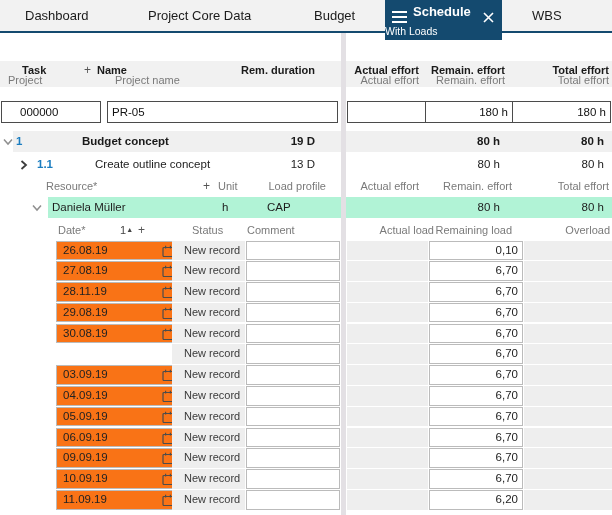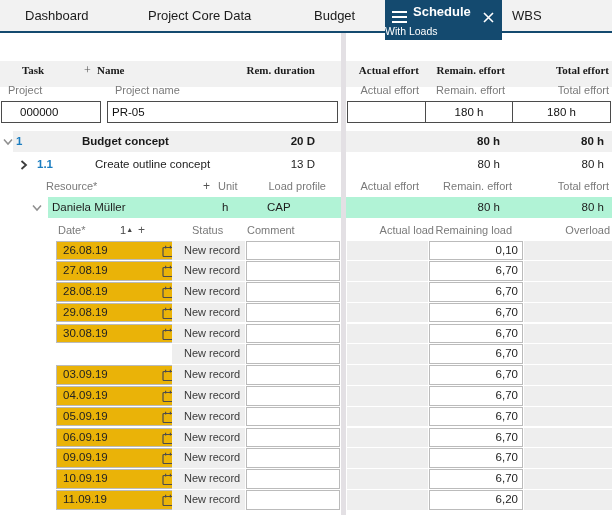--- a/index.html
+++ b/index.html
@@ -36,34 +36,34 @@
   
   .v-divider { position:absolute; left:341px; top:33px; width:5px; height:482px; background:#e3e0e4; z-index:50; }
 
   
   .row { position:absolute; left:0; width:612px; }
   .cell { position:absolute; white-space:nowrap; }
   .gray-hdr { font-size:11px; color:#7a7a7a; }
   .bold-hdr { font-size:11px; color:#1a1a1a; font-weight:bold; }
 
   
-  #header1 { top:61px; height:26px; background:#f1f1f1; line-height:18px;font-family:Liberation Serif, serif; }
-  #header2 { top:81px; height:18px; line-height:18px; }
+  #header1 { top:61px; height:26px; background:#f1f1f1; line-height:18px; }
+  #header2 { top:71px; height:18px; line-height:18px; }
 
   
   #projrow { top:101px; height:22px; }
   .inputbox {
     position:absolute; top:0; height:22px; border:1px solid #4b4b4b; background:#fff;
     font-size:11.5px; line-height:20px; padding:0 4px; color:#111;
   }
   .effort-group {
     position:absolute; left:347px; top:0; width:264px; height:22px;
     border:1px solid #4b4b4b; display:flex;
   }
-  .effort-cell { height:100%; font-size:11.5px; line-height:20px; padding:0 4px; text-align:center; color:#111; }
+  .effort-cell { height:100%; font-size:11.5px; line-height:20px; padding:0 4px; text-align:right; color:#111; }
   .effort-cell + .effort-cell { border-left:1px solid #4b4b4b; }
 
   
   #taskrow1 { top:131px; height:21px; line-height:21px; font-size:11.5px; font-weight:bold; color:#1a1a1a; }
   #taskrow1 .band { position:absolute; left:13px; right:0; top:0; height:21px; background:#f0f0f0; }
   #taskrow2 { top:154px; height:21px; line-height:21px; font-size:11.5px; color:#222; }
   .tasknum { color:#1b7dc0; font-weight:bold; }
 
   
   #reshdr { top:177px; height:18px; line-height:18px; }
@@ -71,40 +71,40 @@
   #resrow .band { position:absolute; left:48px; right:0; top:0; height:21px; background:#b1f3d6; }
 
   
   #loadhdr { top:221px; height:18px; line-height:18px; }
   .sort-tri { display:inline-block; font-size:7px; color:#444; vertical-align:2px; }
 
   
   #loadrows { position:absolute; left:0; top:240px; width:612px; }
   .load-row { position:relative; width:612px; height:20.8px; }
   .lr-cell { position:absolute; top:0.5px; height:19.5px; }
-  .date-box { left:56px; width:134px; border:1px solid #bbbbbb; background:#eab308;
+  .date-box { left:56px; width:134px; border:1px solid #bbbbbb; background:#f97316;
               font-size:11.5px; line-height:17.5px; padding-left:6px; color:#222; }
   .cal-wrap { position:absolute; right:15px; top:3px; }
   .status-cell { left:172px; width:73px; background:#eeeeee; font-size:11px; line-height:19.5px; padding-left:12px; color:#3a3a3a; }
   .comment-cell { left:246px; width:94px; border:1px solid #bbbbbb; background:#fff; }
   .aload-cell { left:347px; width:81px; background:#eeeeee; }
   .rload-cell { left:429px; width:94px; border:1px solid #bbbbbb; background:#fff;
                 font-size:11.5px; line-height:17.5px; text-align:right; padding-right:4px; color:#222; }
   .oload-cell { left:524px; width:88px; background:#eeeeee; }
 </style>
 </head>
 <body>
 
 <div id="app">
 
   <div class="tabbar"></div>
   <div class="tab-label" style="left:25px">Dashboard</div>
   <div class="tab-label" style="left:148px">Project Core Data</div>
   <div class="tab-label" style="left:314px">Budget</div>
-  <div class="tab-label" style="left:512px">WBS</div>
+  <div class="tab-label" style="left:532px">WBS</div>
   <div class="tab-underline"></div>
 
   <div class="active-tab">
     <div class="hamburger">
         <span></span>
         <span></span>
         <span></span>
       </div>
     <div class="active-tab-label">Schedule</div>
     <div class="close-x">
@@ -147,21 +147,21 @@
 
   <div class="row" id="taskrow1">
     <div class="band"></div>
     <span class="cell" style="left:3px; top:7px; line-height:0;">
       <svg width="10" height="8" viewBox="0 0 10 8">
           <polyline points="1,1.5 5,6 9,1.5" stroke="#8f8f8f" stroke-width="1.5" fill="none"></polyline>
         </svg>
     </span>
     <span class="cell tasknum" style="left:16px">1</span>
     <span class="cell" style="left:82px">Budget concept</span>
-    <span class="cell" style="right:297px">20 D</span>
+    <span class="cell" style="right:297px">19 D</span>
     <span class="cell" style="right:112px">80 h</span>
     <span class="cell" style="right:8px">80 h</span>
   </div>
 
   <div class="row" id="taskrow2">
     <span class="cell" style="left:20px; top:6px; line-height:0;">
       <svg width="8" height="10" viewBox="0 0 8 10">
           <polyline points="1.5,1 6,5 1.5,9" stroke="#3c3c3c" stroke-width="1.8" fill="none"></polyline>
         </svg>
     </span>
@@ -239,21 +239,21 @@
       </div>
       <div class="lr-cell status-cell d-status">New record</div>
       <div class="lr-cell comment-cell d-comment"></div>
       <div class="lr-cell aload-cell d-aload"></div>
       <div class="lr-cell rload-cell d-rload">6,70</div>
       <div class="lr-cell oload-cell d-oload"></div>
     </div>
 
     <div class="load-row">
       <div class="lr-cell date-box">
-        <span class="d-date">28.08.19</span>
+        <span class="d-date">28.11.19</span>
         <span class="cal-wrap">
           <svg width="12" height="13" viewBox="0 0 12 13">
             <rect x="1" y="2.5" width="10" height="9" rx="1" fill="none" stroke="#4c4c4c" stroke-width="1.2"></rect>
             <line x1="3.6" y1="0.8" x2="3.6" y2="3.6" stroke="#4c4c4c" stroke-width="1.2"></line>
             <line x1="8.4" y1="0.8" x2="8.4" y2="3.6" stroke="#4c4c4c" stroke-width="1.2"></line>
           </svg>
         </span>
       </div>
       <div class="lr-cell status-cell d-status">New record</div>
       <div class="lr-cell comment-cell d-comment"></div>

